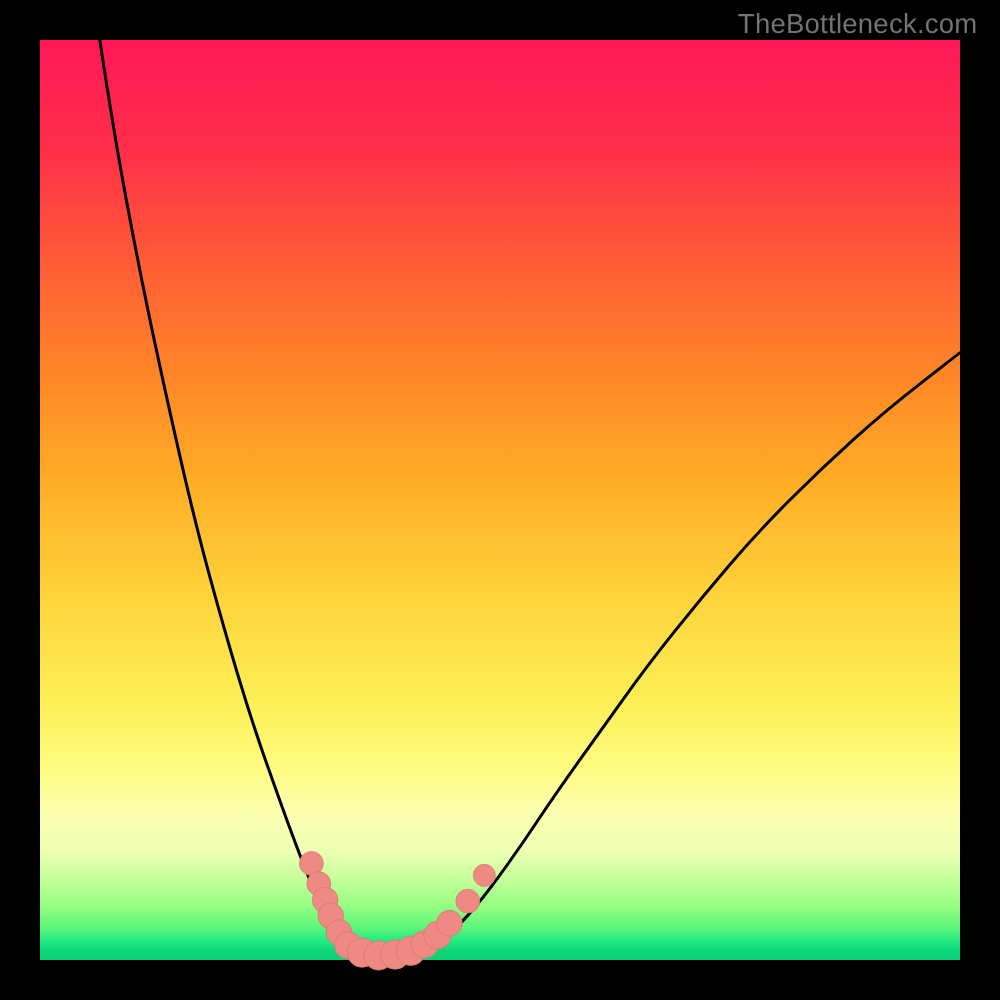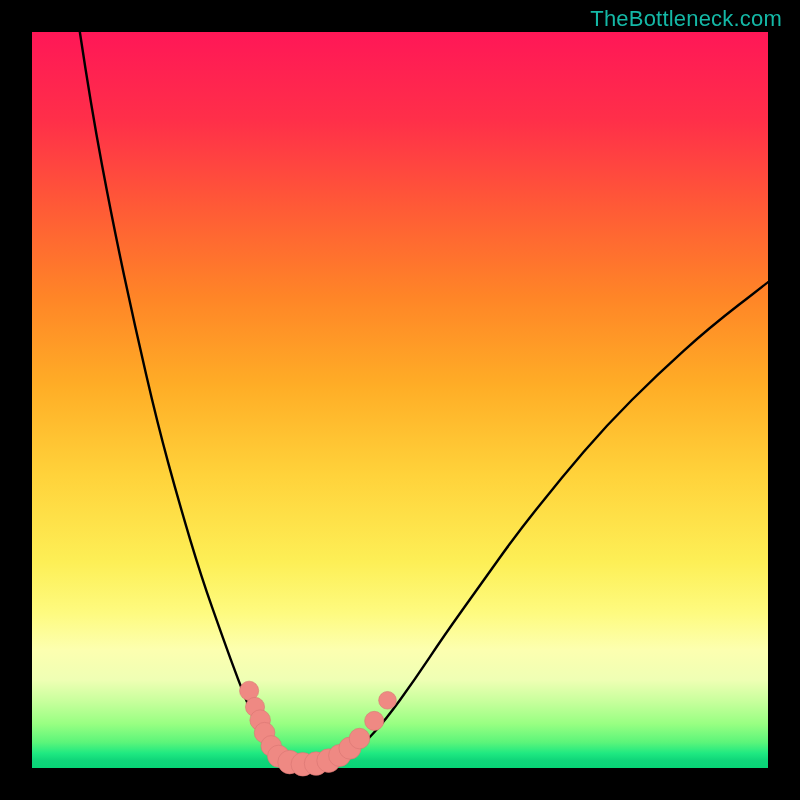--- a/index.html
+++ b/index.html
@@ -41,21 +41,21 @@
       #5cf57a 96.5%,
       #1fe981 98%,
       #0fd579 99%,
       #07d476 100%
     );
   }
   .watermark {
     position: absolute;
     top: 6px;
     right: 18px;
-    color: #14b8a6;
+    color: #737373;
     font-size: 22px;
     letter-spacing: 0.2px;
     user-select: none;
   }
   svg.curve {
     position: absolute;
     inset: 0;
     width: 100%;
     height: 100%;
     overflow: visible;

